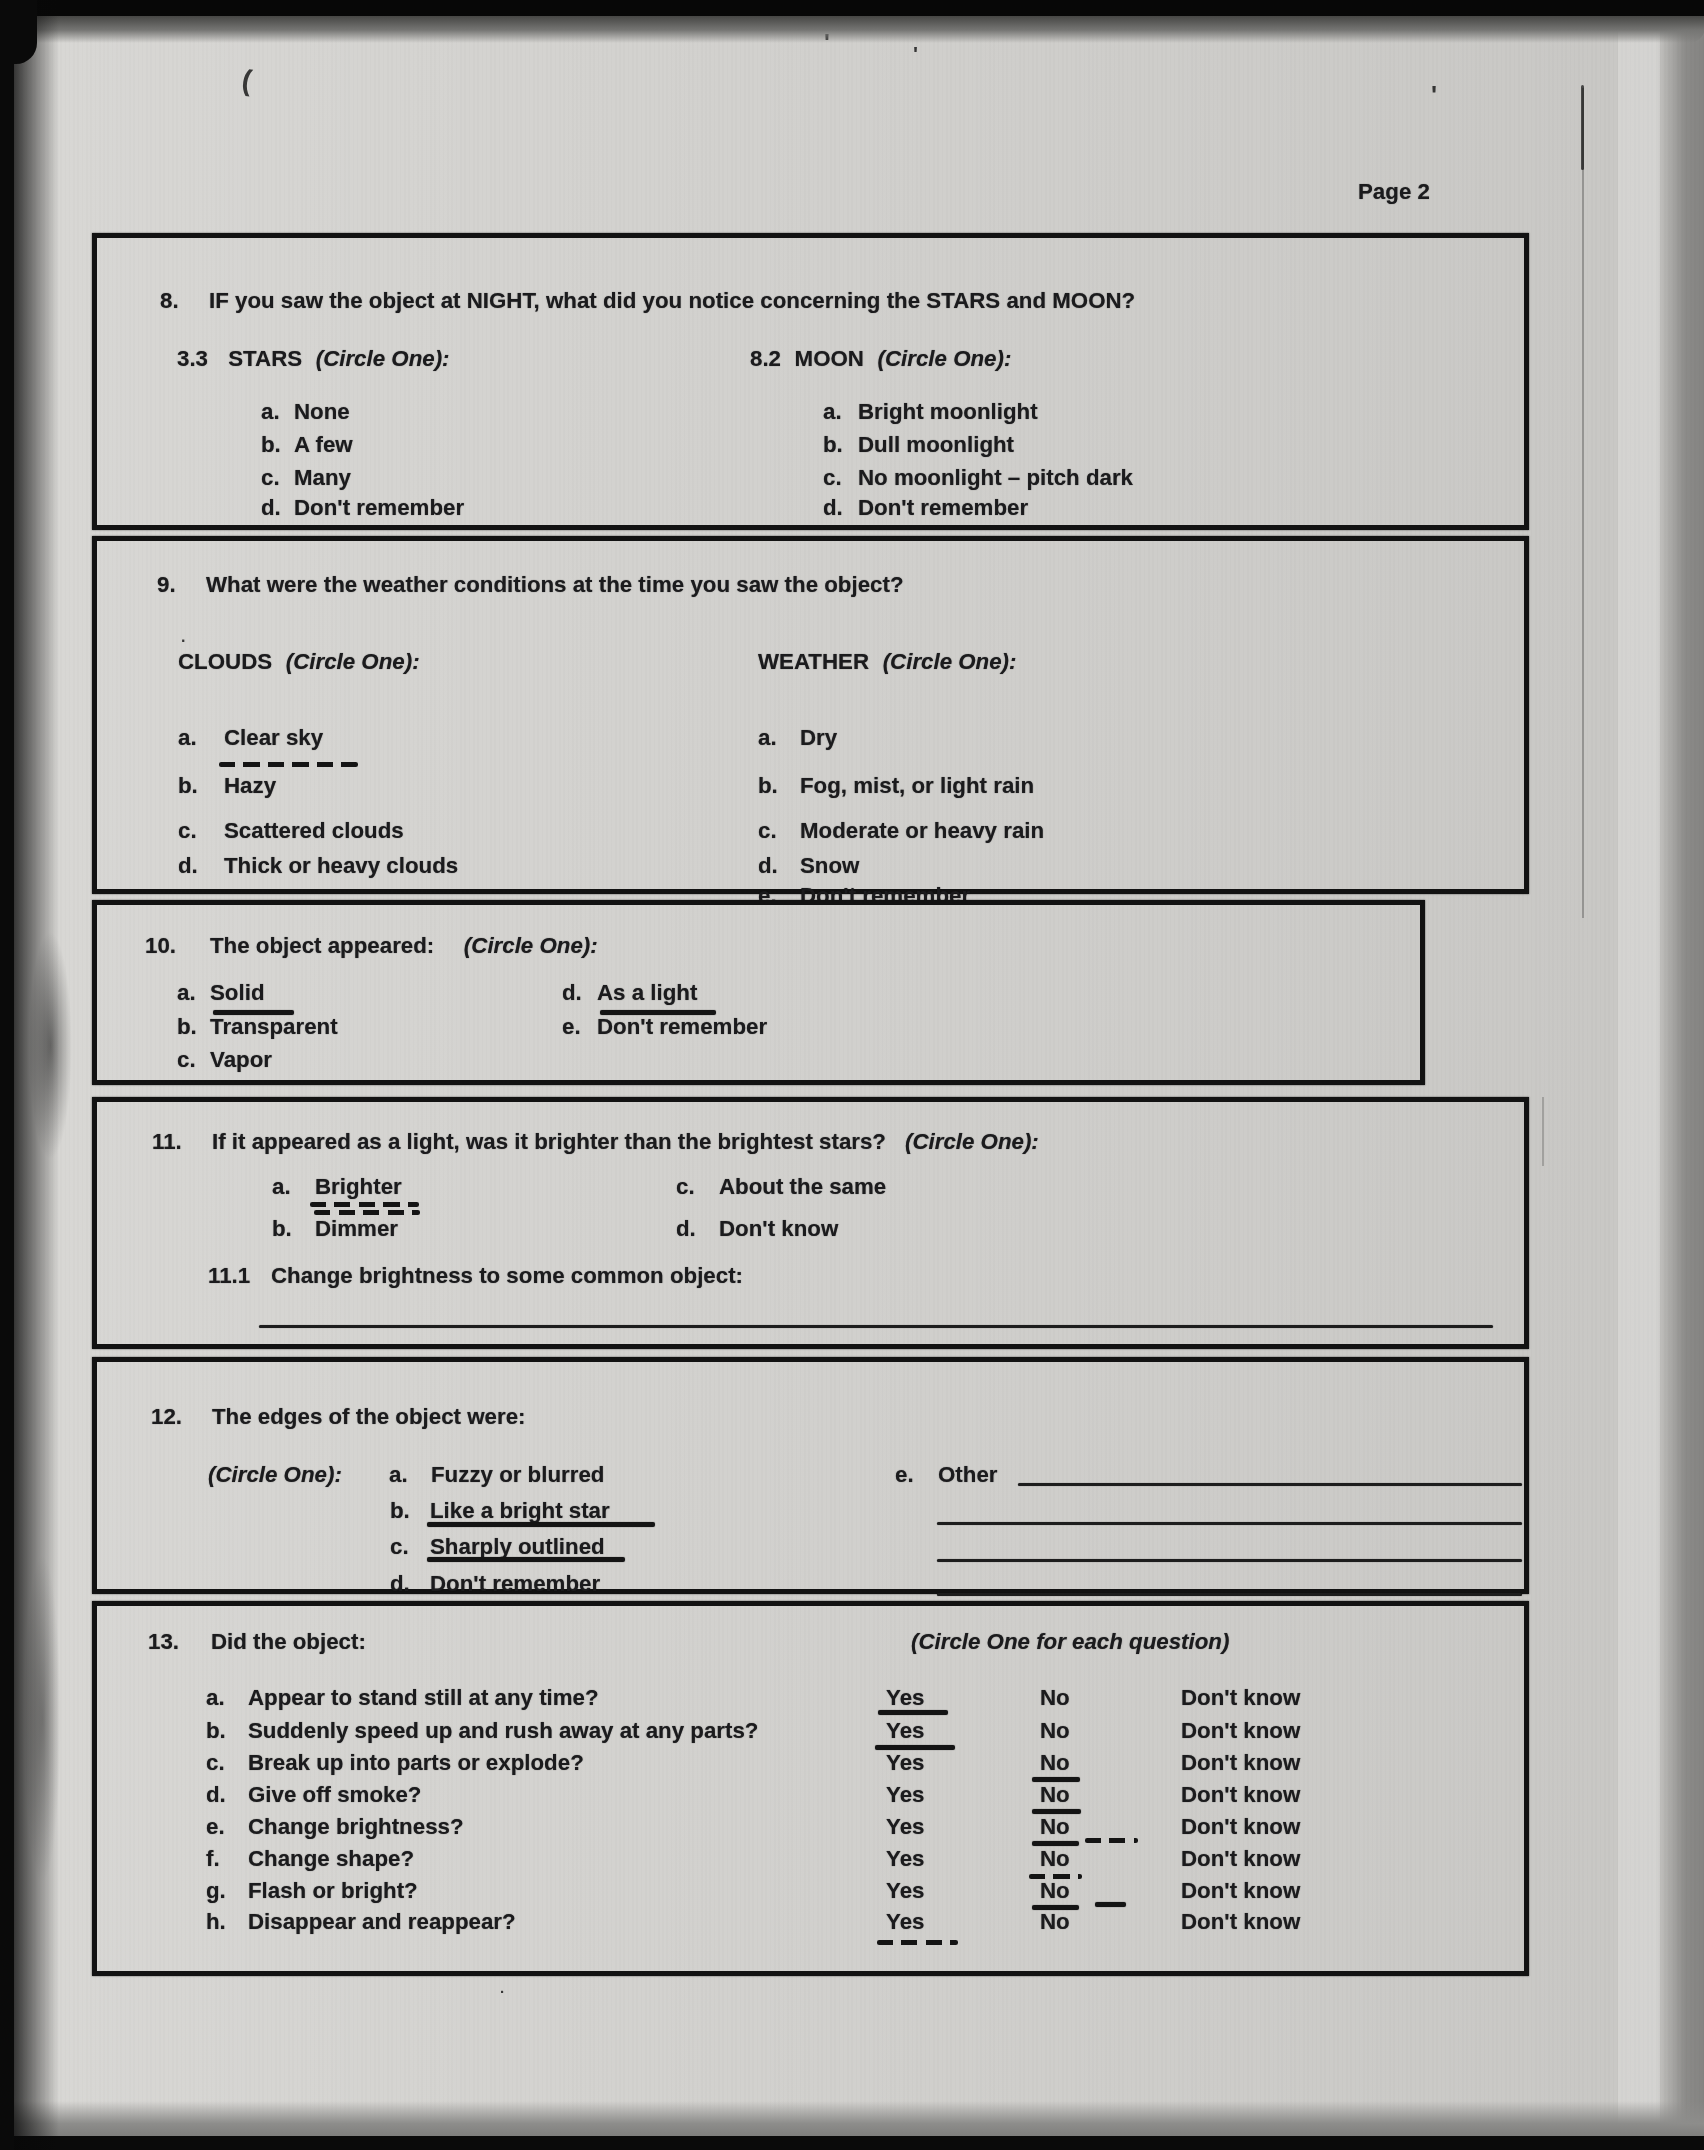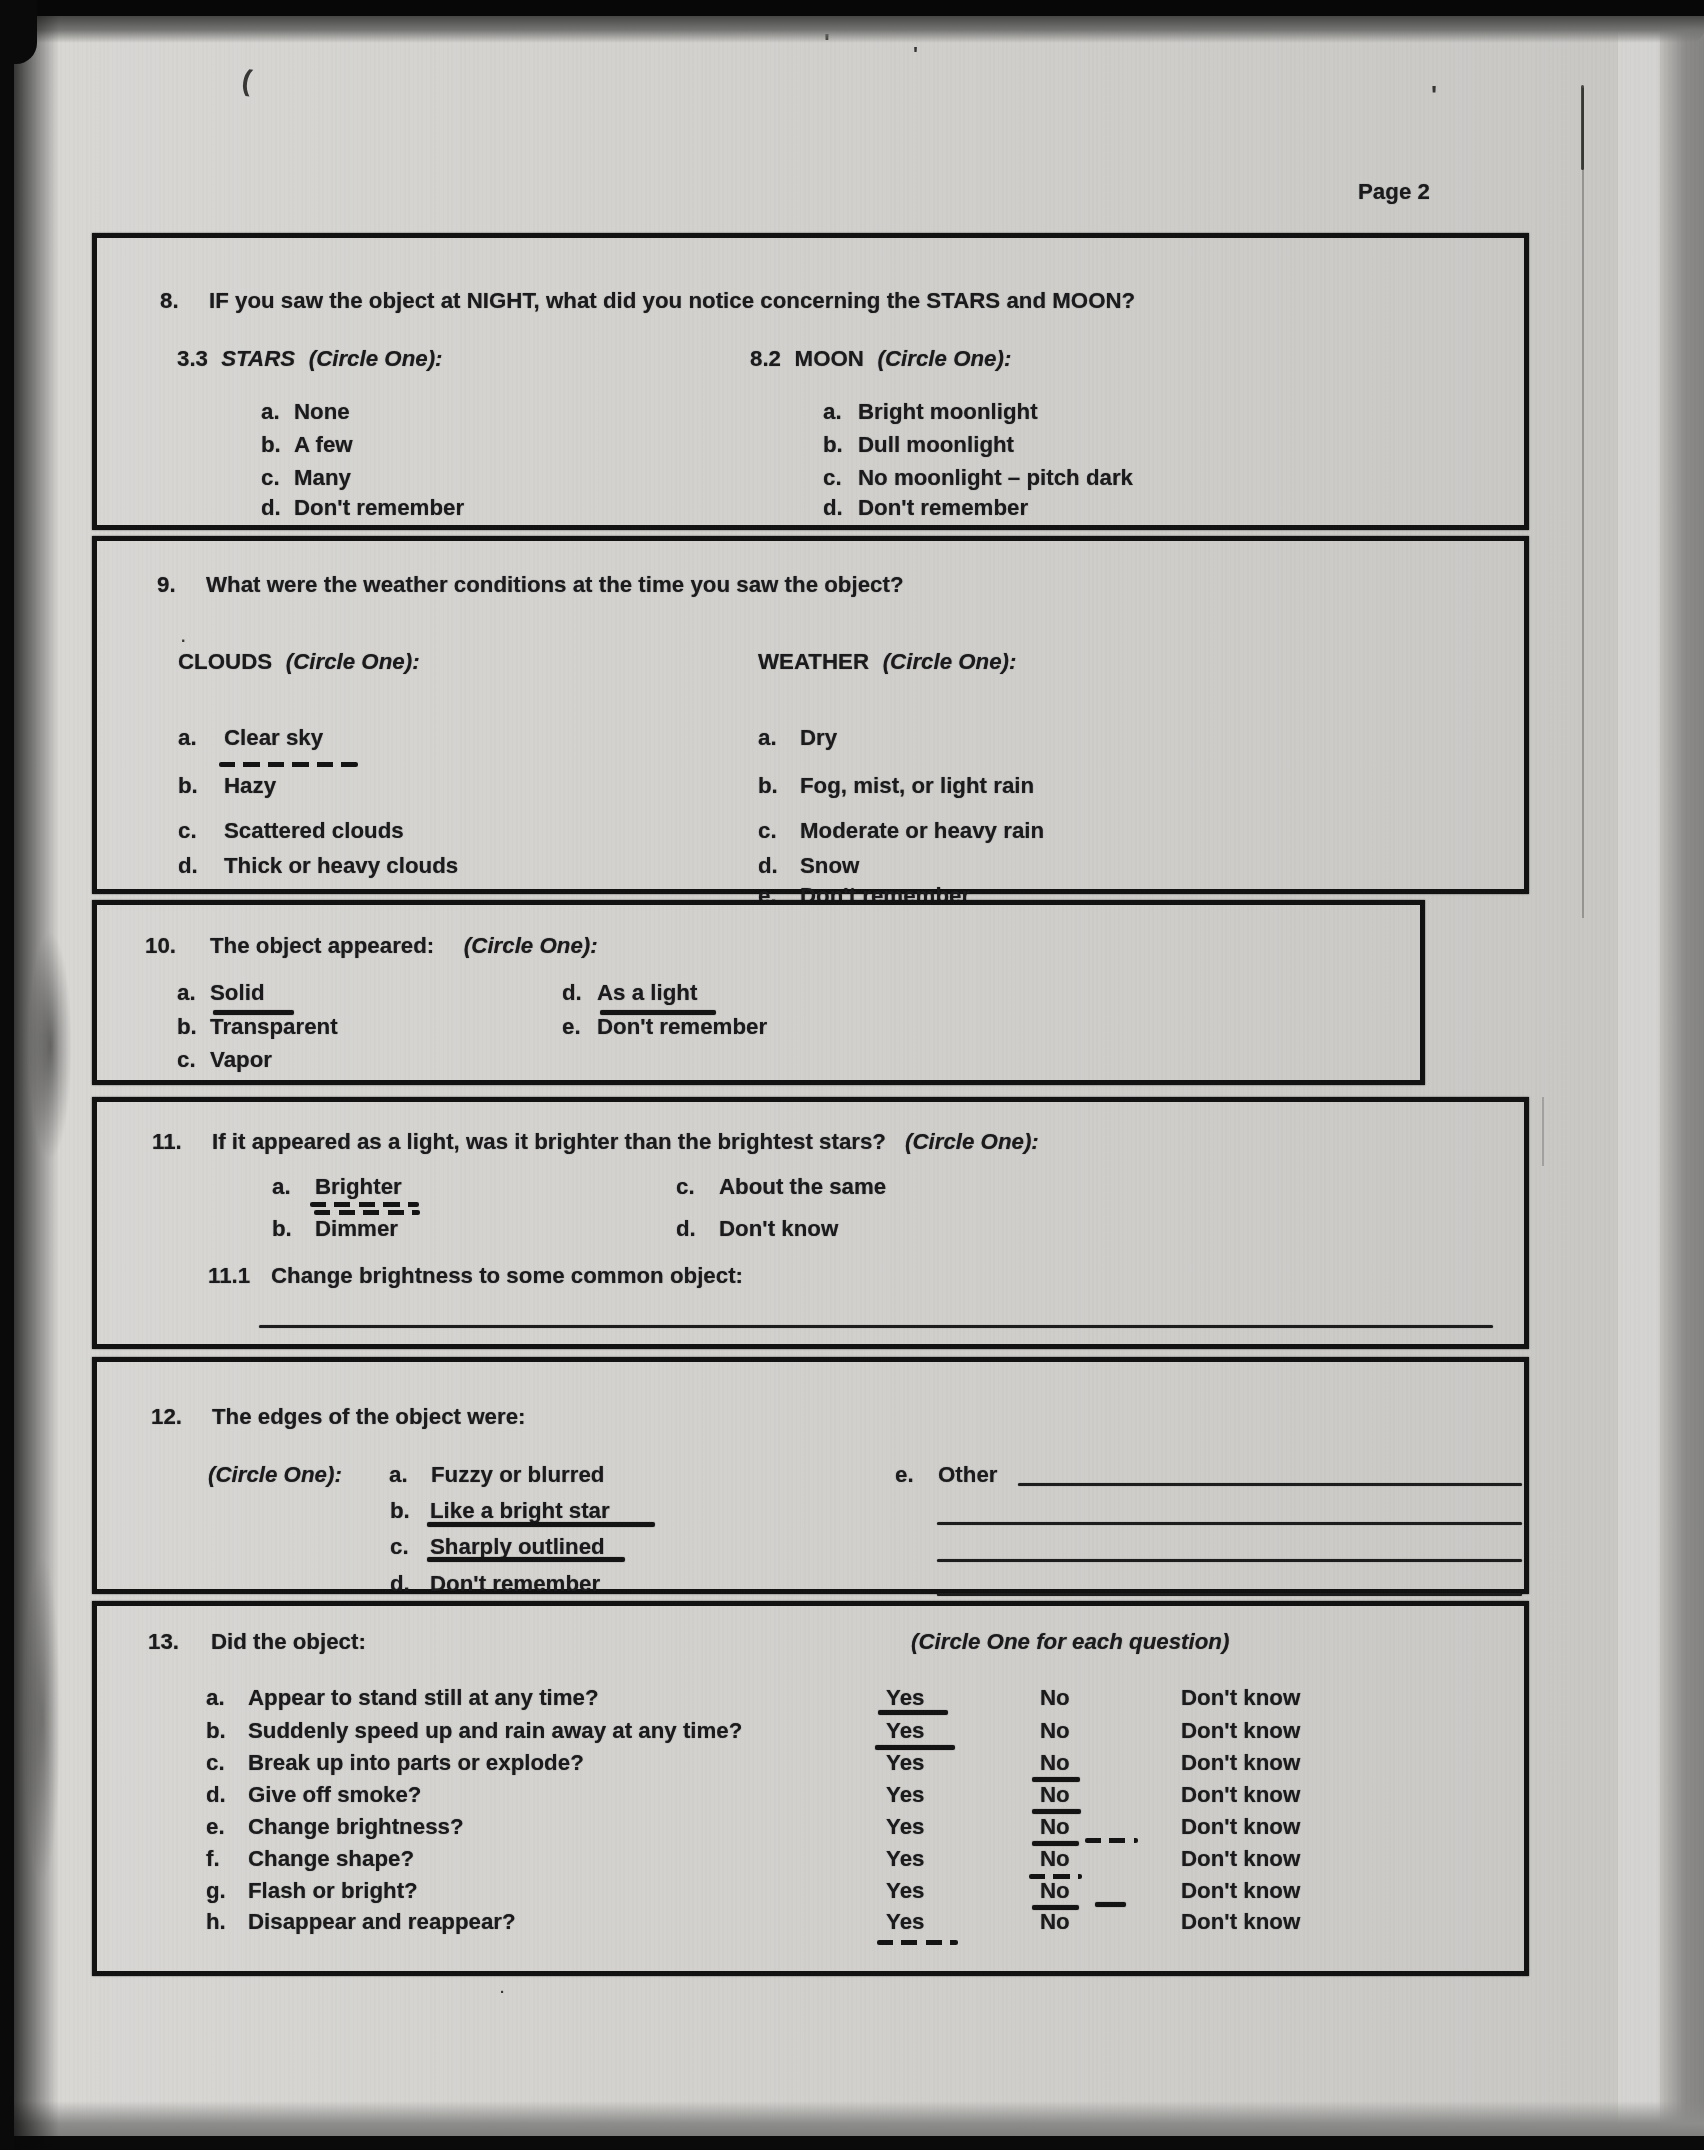--- a/index.html
+++ b/index.html
@@ -38,21 +38,21 @@
   <div class="paper"></div>
 
   <div class="t" style="left:1358px;top:180px;">Page 2</div>
 
   <div class="box" style="left:92px;top:233px;width:1437px;height:297px;">
     <div class="t" style="left:63px;top:51px;">
       <span class="num" style="width:49px;">8.</span><span>IF you saw the object at NIGHT, what did you notice concerning the STARS and MOON?</span>
     </div>
     <div class="t" style="left:80px;top:109px;">
       <span>3.3</span>
-      <span style="margin-left:7px;font-style:italic;">STARS</span>
+      <span style="margin-left:14px;">STARS</span>
       <span class="it" style="margin-left:7.4px;">(Circle One):</span>
     </div>
     <div class="t" style="left:653px;top:109px;">
       <span>8.2</span>
       <span style="margin-left:7.4px;">MOON</span>
       <span class="it" style="margin-left:7.4px;">(Circle One):</span>
     </div>
 
     <div class="opt" style="left:164px;top:162px;">
         <span class="letter" style="width:33px;">a.</span>
@@ -248,21 +248,21 @@
         </span>
       <span class="yes">Yes</span>
       <span class="no">No</span>
       <span class="dk">Don't know</span>
     </div>
     <div class="mark" style="left:781px;top:104px;width:70px;"></div>
 
     <div class="row13 t" style="top:113px;">
       <span class="q" style="left:109px;">
           <span class="letter" style="width:42px;">b.</span>
-          <span>Suddenly speed up and rain away at any time?</span>
+          <span>Suddenly speed up and rush away at any parts?</span>
         </span>
       <span class="yes">Yes</span>
       <span class="no">No</span>
       <span class="dk">Don't know</span>
     </div>
 
     <div class="mark" style="left:778px;top:139px;width:80px;"></div>
     <div class="row13 t" style="top:145px;">
       <span class="q" style="left:109px;">
           <span class="letter" style="width:42px;">c.</span>

